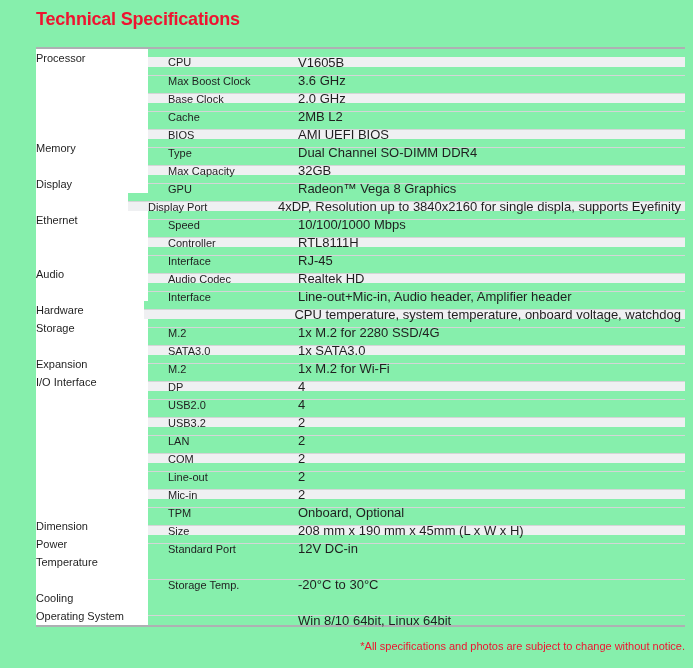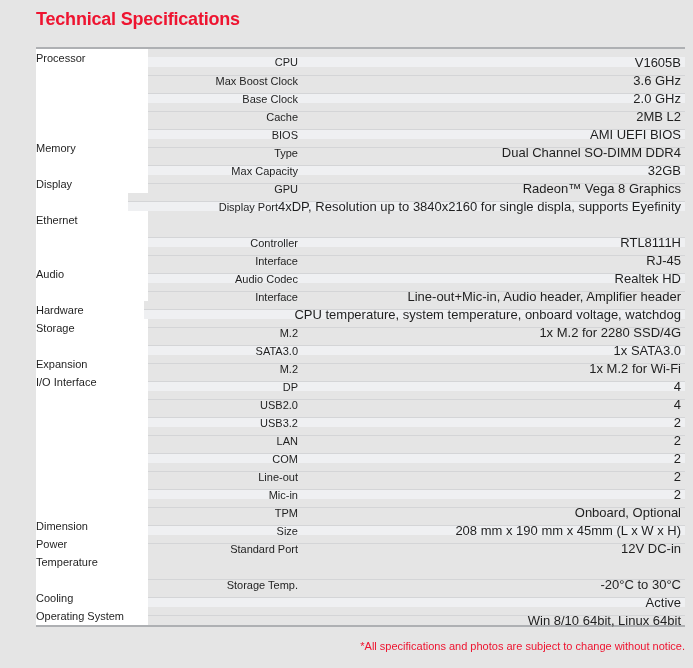--- a/index.html
+++ b/index.html
@@ -10,31 +10,30 @@
     --text: #1f1f1f;
   }
   * { margin: 0; padding: 0; box-sizing: border-box; }
   html, body { background: #ffffff; }
   body {
     width: 693px; height: 668px;
     font-family: "Liberation Sans", sans-serif;
     color: var(--text);
     overflow: hidden;
   }
-  .page { position: relative; width: 693px; height: 668px; background: #e5e5e5; padding-left: 12px; }
+  .page { position: relative; width: 693px; height: 668px; background: #86efac; padding-left: 12px; }
   .title {
     position: absolute; left: 36px; top: 9px;
     font-size: 18px; font-weight: 700; letter-spacing: -0.2px;
     color: var(--accent);
   }
   .spec-table {
     position: absolute; left: 36px; top: 47px; width: 649px;
     border-top: 2px solid var(--frame);
     border-bottom: 2px solid var(--frame);
-    text-align: right;
   }
   .row { display: flex; height: 18px; }
   .cat {
     width: 112px; font-size: 11px;
     display: flex; align-items: center;
     background: #fff;
   }
   .cells {
     flex: 1; display: flex; align-items: center;
     padding-left: 20px;
@@ -113,20 +112,24 @@
       </div>
       <div class="row">
         <div class="cat"></div>
         <div class="cells stripe sep">
           <div class="attr">Display Port</div>
           <div class="val">4xDP, Resolution up to 3840x2160 for single displa, supports Eyefinity</div>
         </div>
       </div>
       <div class="row">
         <div class="cat">Ethernet</div>
+        <div class="cells sep">
+          <div class="attr">Speed</div>
+          <div class="val">10/100/1000 Mbps</div>
+        </div>
       </div>
       <div class="row">
         <div class="cat"></div>
         <div class="cells stripe sep">
           <div class="attr">Controller</div>
           <div class="val">RTL8111H</div>
         </div>
       </div>
       <div class="row">
         <div class="cat"></div>
@@ -252,24 +255,20 @@
       </div>
       <div class="row">
         <div class="cat"></div>
         <div class="cells sep">
           <div class="attr">Storage Temp.</div>
           <div class="val">-20°C to 30°C</div>
         </div>
       </div>
       <div class="row">
         <div class="cat">Cooling</div>
-        <div class="cells stripe sep">
-          <div class="attr"></div>
-          <div class="val">Active</div>
-        </div>
       </div>
       <div class="row">
         <div class="cat">Operating System</div>
         <div class="cells sep">
           <div class="attr"></div>
           <div class="val">Win 8/10 64bit, Linux 64bit</div>
         </div>
       </div>
     </div>
   <div class="footnote">*All specifications and photos are subject to change without notice.</div>

